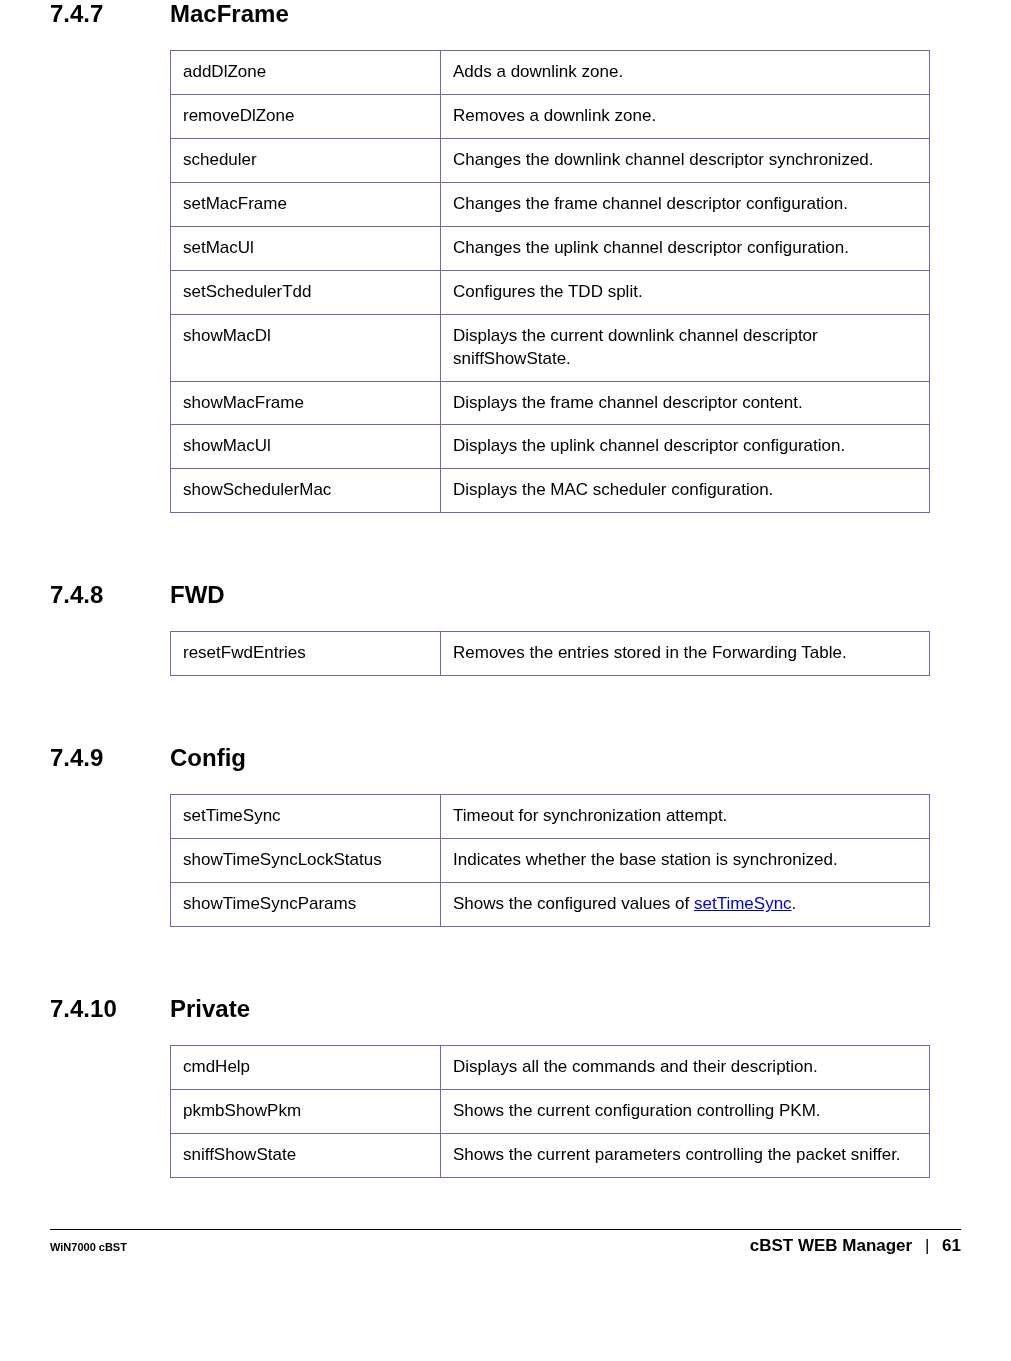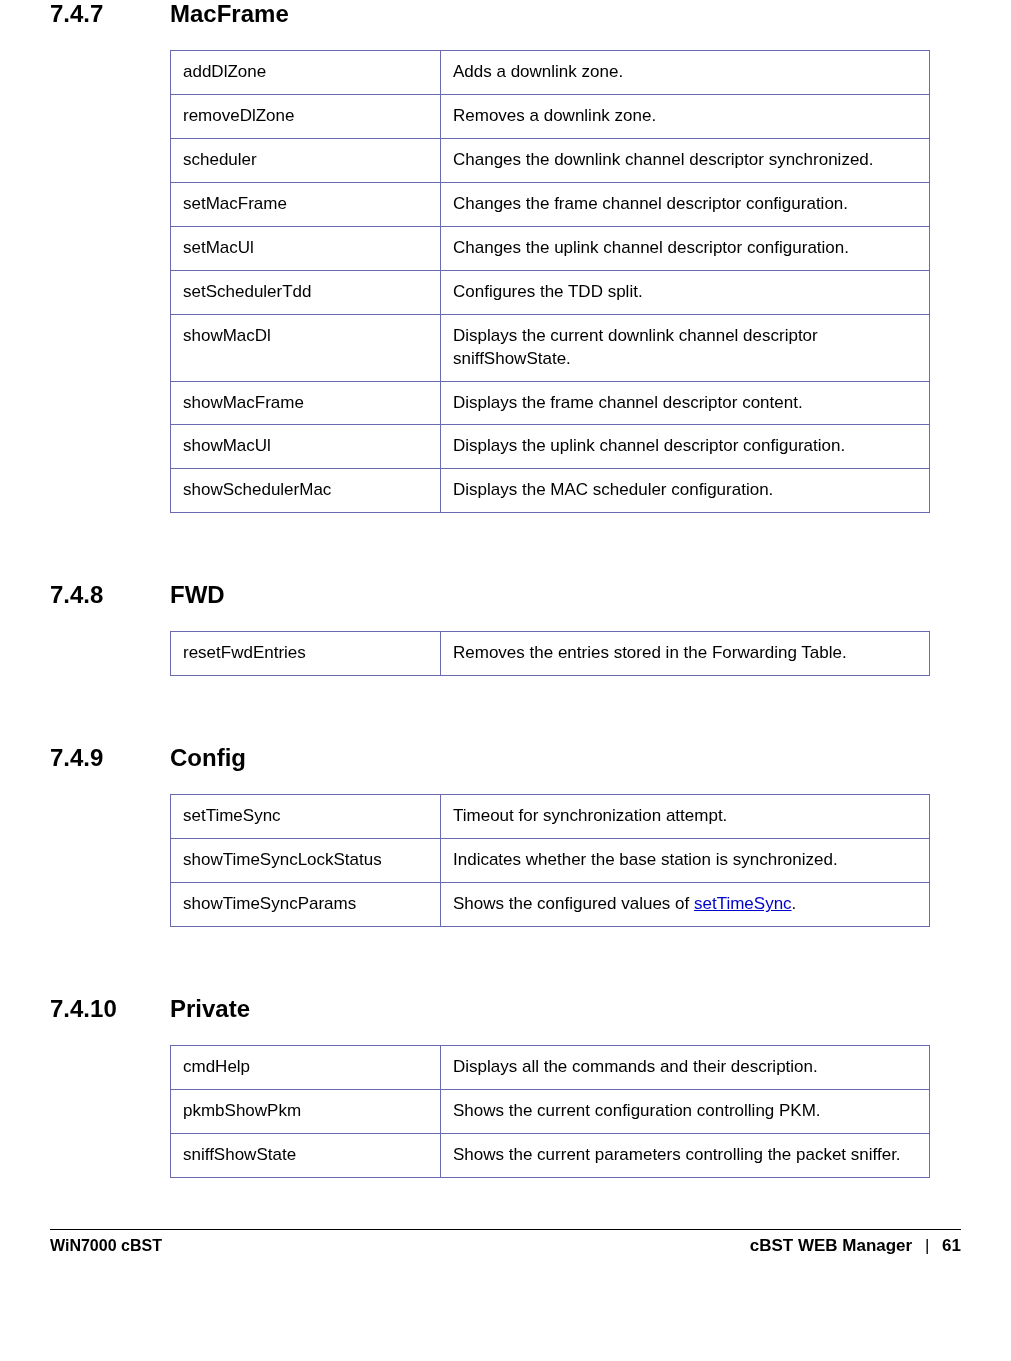--- a/index.html
+++ b/index.html
@@ -64,21 +64,21 @@
       right: 50px;
       border-top: 1.5px solid #000;
       padding-top: 6px;
       display: flex;
       justify-content: space-between;
       align-items: baseline;
       font-family: Tahoma, Verdana, sans-serif;
     }
     .footer-left {
       font-weight: bold;
-      font-size: 16px;
+      font-size: 11px;
     }
     .footer-right {
       font-weight: bold;
       font-size: 17px;
     }
     .footer-sep {
       font-weight: normal;
       padding: 0 8px;
     }
   </style>

